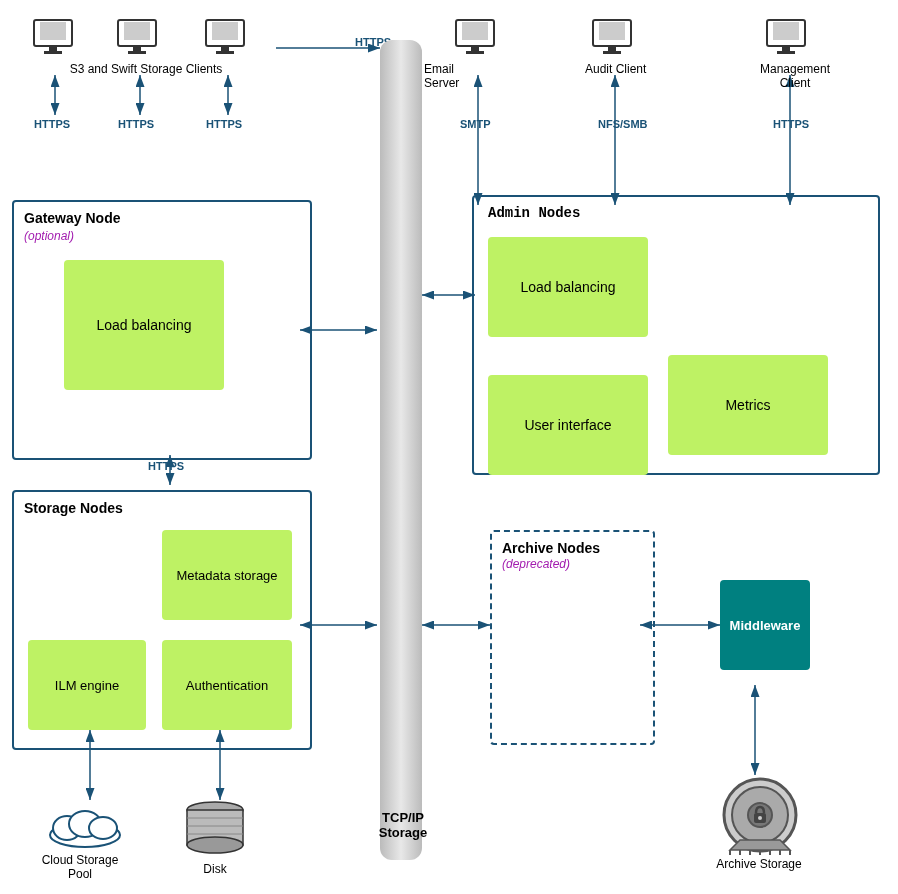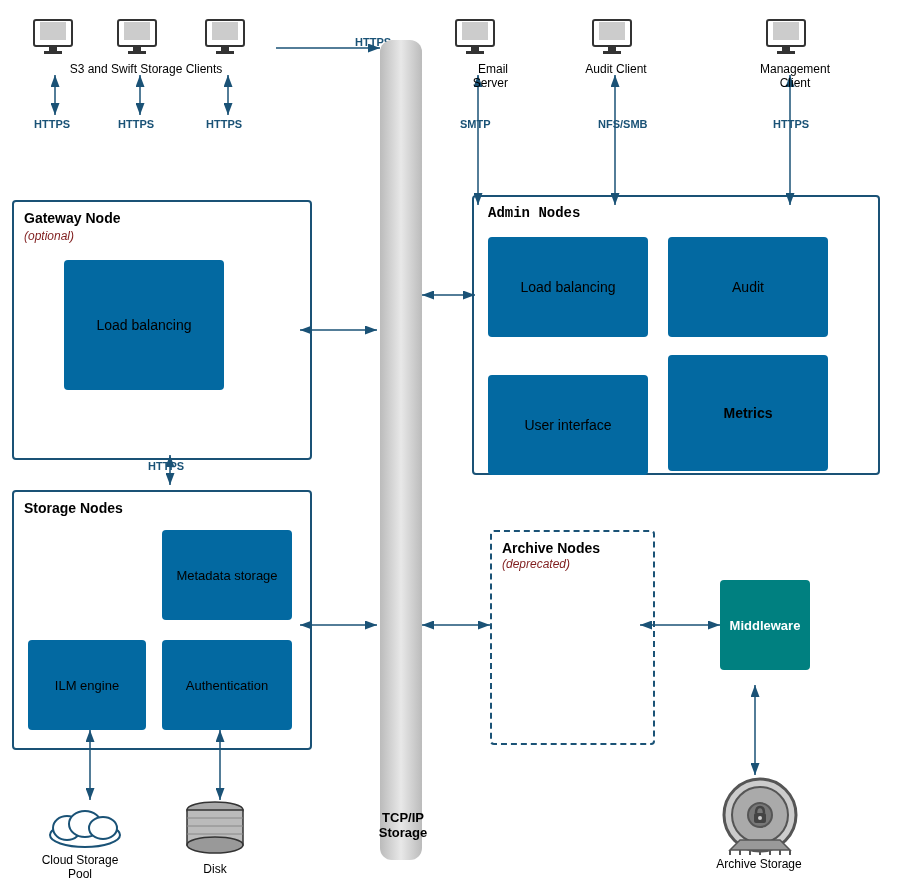--- a/index.html
+++ b/index.html
@@ -32,24 +32,24 @@
       border-radius: 4px;
     }
     .node-title {
       font-weight: bold;
       font-size: 14px;
       color: #000;
     }
     .node-subtitle {
       font-style: italic;
       font-size: 12px;
-      color: #7f1d1d;
+      color: #a21caf;
     }
     .teal-box {
-      background: #0369a1;
+      background: #bef264;
       border-radius: 4px;
       display: flex;
       align-items: center;
       justify-content: center;
       text-align: center;
       font-size: 13px;
       color: #000;
       font-weight: normal;
       position: absolute;
     }
@@ -177,31 +177,31 @@
   <div class="arrow-label" style="left:206px; top:118px;">HTTPS</div>
 
   <div class="computer-icon" style="left:454px; top:18px;">
     <svg width="44" height="42" viewBox="0 0 44 42">
       <rect x="2" y="2" width="38" height="26" rx="2" fill="white" stroke="#333" stroke-width="2"></rect>
       <rect x="8" y="4" width="26" height="18" fill="#ccc"></rect>
       <rect x="17" y="28" width="8" height="5" fill="#333"></rect>
       <rect x="12" y="33" width="18" height="3" fill="#333"></rect>
     </svg>
   </div>
-  <div style="position:absolute; left:440px; top:62px; width:68px; text-align:right; font-size:12px;">Email Server</div>
+  <div style="position:absolute; left:424px; top:62px; width:68px; text-align:left; font-size:12px;">Email Server</div>
 
   <div class="computer-icon" style="left:591px; top:18px;">
     <svg width="44" height="42" viewBox="0 0 44 42">
       <rect x="2" y="2" width="38" height="26" rx="2" fill="white" stroke="#333" stroke-width="2"></rect>
       <rect x="8" y="4" width="26" height="18" fill="#ccc"></rect>
       <rect x="17" y="28" width="8" height="5" fill="#333"></rect>
       <rect x="12" y="33" width="18" height="3" fill="#333"></rect>
     </svg>
   </div>
-  <div style="position:absolute; left:585px; top:62px; width:62px; text-align:center; font-size:12px;">Audit Client</div>
+  <div style="position:absolute; left:585px; top:62px; width:62px; font-size:12px;">Audit Client</div>
 
   <div class="computer-icon" style="left:765px; top:18px;">
     <svg width="44" height="42" viewBox="0 0 44 42">
       <rect x="2" y="2" width="38" height="26" rx="2" fill="white" stroke="#333" stroke-width="2"></rect>
       <rect x="8" y="4" width="26" height="18" fill="#ccc"></rect>
       <rect x="17" y="28" width="8" height="5" fill="#333"></rect>
       <rect x="12" y="33" width="18" height="3" fill="#333"></rect>
     </svg>
   </div>
   <div style="position:absolute; left:755px; top:62px; width:80px; text-align:center; font-size:12px;">Management Client</div>
@@ -231,25 +231,24 @@
   <div class="arrow-label" style="left:148px; top:460px;">HTTPS</div>
 
   <div class="node-container" style="left:472px; top:195px; width:408px; height:280px;">
     <div style="position:absolute; left:14px; top:8px;font-family:Liberation Mono, monospace;">
       <span class="node-title">Admin Nodes</span>
     </div>
 
     <div class="teal-box" style="left:14px; top:40px; width:160px; height:100px; font-size:14px;">Load
 balancing</div>
 
-    <div class="teal-box" style="left:194px; top:40px; width:160px; height:100px; font-size:14px;">Audit</div>
 
     <div class="teal-box" style="left:14px; top:158px; width:160px; height:100px; font-size:14px;margin-top:20px;">User interface</div>
 
-    <div class="teal-box" style="left:194px; top:158px; width:160px; height:116px; font-size:14px;font-weight:bold;">Metrics</div>
+    <div class="teal-box" style="left:194px; top:158px; width:160px; height:100px; font-size:14px;">Metrics</div>
   </div>
 
   <div class="node-container" style="left:12px; top:490px; width:300px; height:260px;">
     <div style="position:absolute; left:10px; top:8px;">
       <span class="node-title">Storage Nodes</span>
     </div>
 
 
     <div class="teal-box" style="left:148px; top:38px; width:130px; height:90px; font-size:13px;">Metadata
 storage</div>

